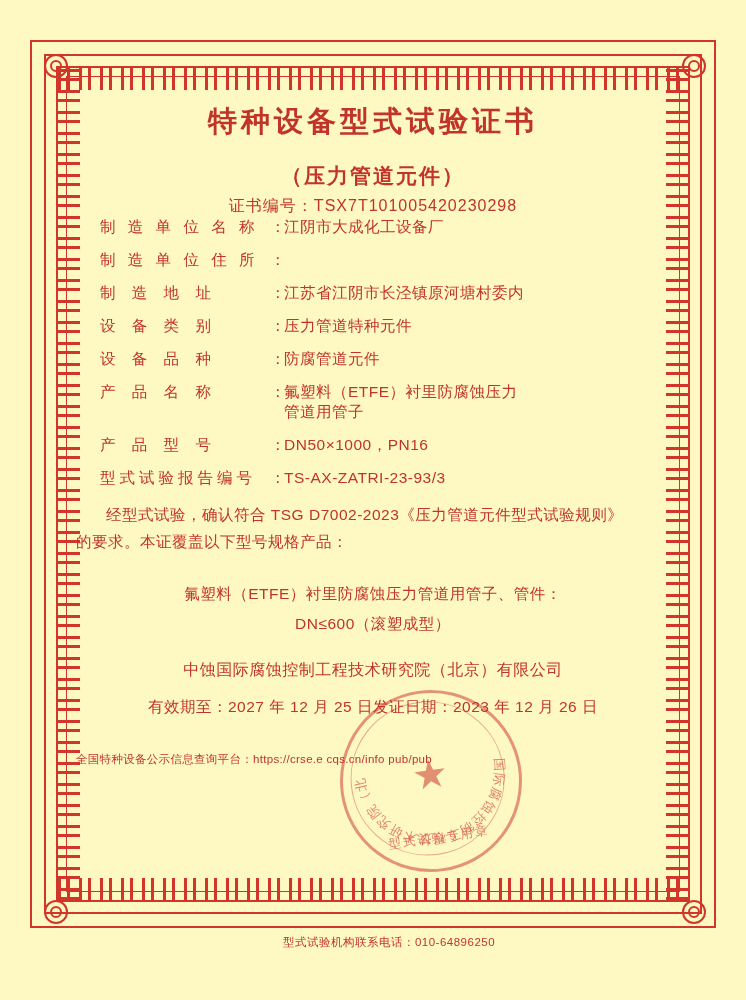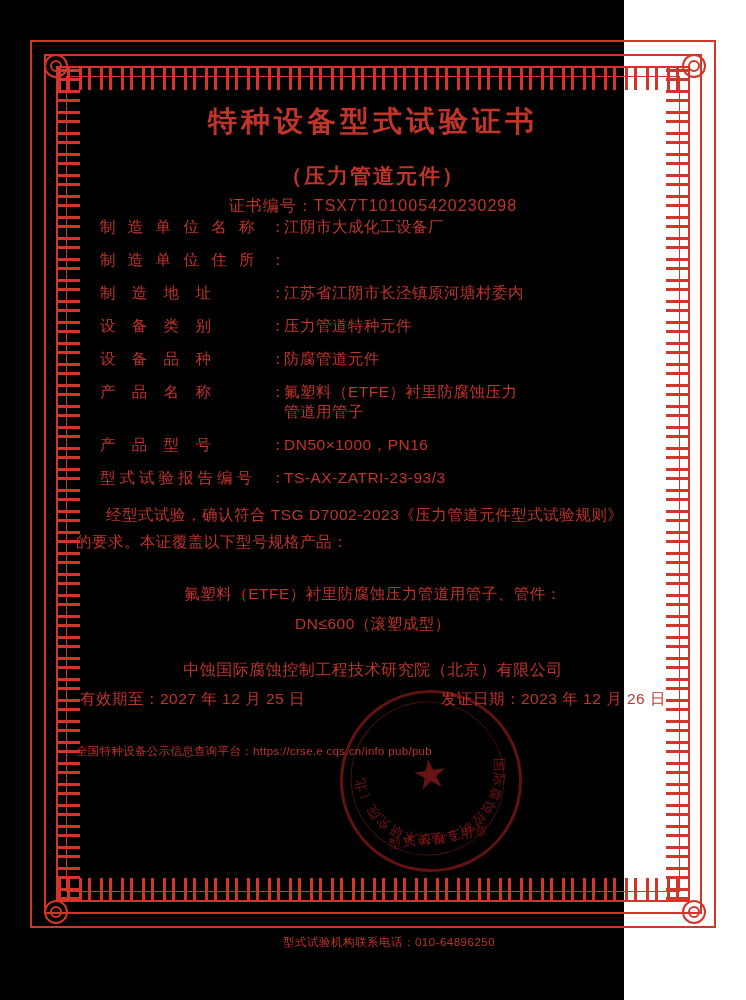--- a/index.html
+++ b/index.html
@@ -12,23 +12,23 @@
     height: 1000px;
     font-family: "Liberation Sans", sans-serif;
     color: #c0342a;
     position: relative;
     overflow: hidden;
   }
 
   .page {
     position: absolute;
     left: 0; top: 0;
-    width: 624px;
+    width: 746px;
     height: 1000px;
-    background: #000000;
+    background: #fef9c3;
   }
 
   
   .frame-outer {
     position: absolute;
     left: 30px;
     top: 40px;
     width: 686px;
     height: 888px;
     border: 2px solid #d2352a;
@@ -190,23 +190,23 @@
     margin-top: 21px;
     text-align: center;
     font-size: 16px;
     letter-spacing: 0.5px;
     color: #c0342a;
     position: relative;
     z-index: 1;
   }
 
   .dates {
-    margin-top: 8px;
+    margin-top: 16px;
     display: flex;
-    justify-content: space-between;
+    justify-content: center;
     font-size: 15.5px;
     letter-spacing: 0.5px;
     color: #c0342a;
     position: relative;
     z-index: 1;
     padding: 0 4px;
   }
 
   .query-line {
     margin-top: 34px;

